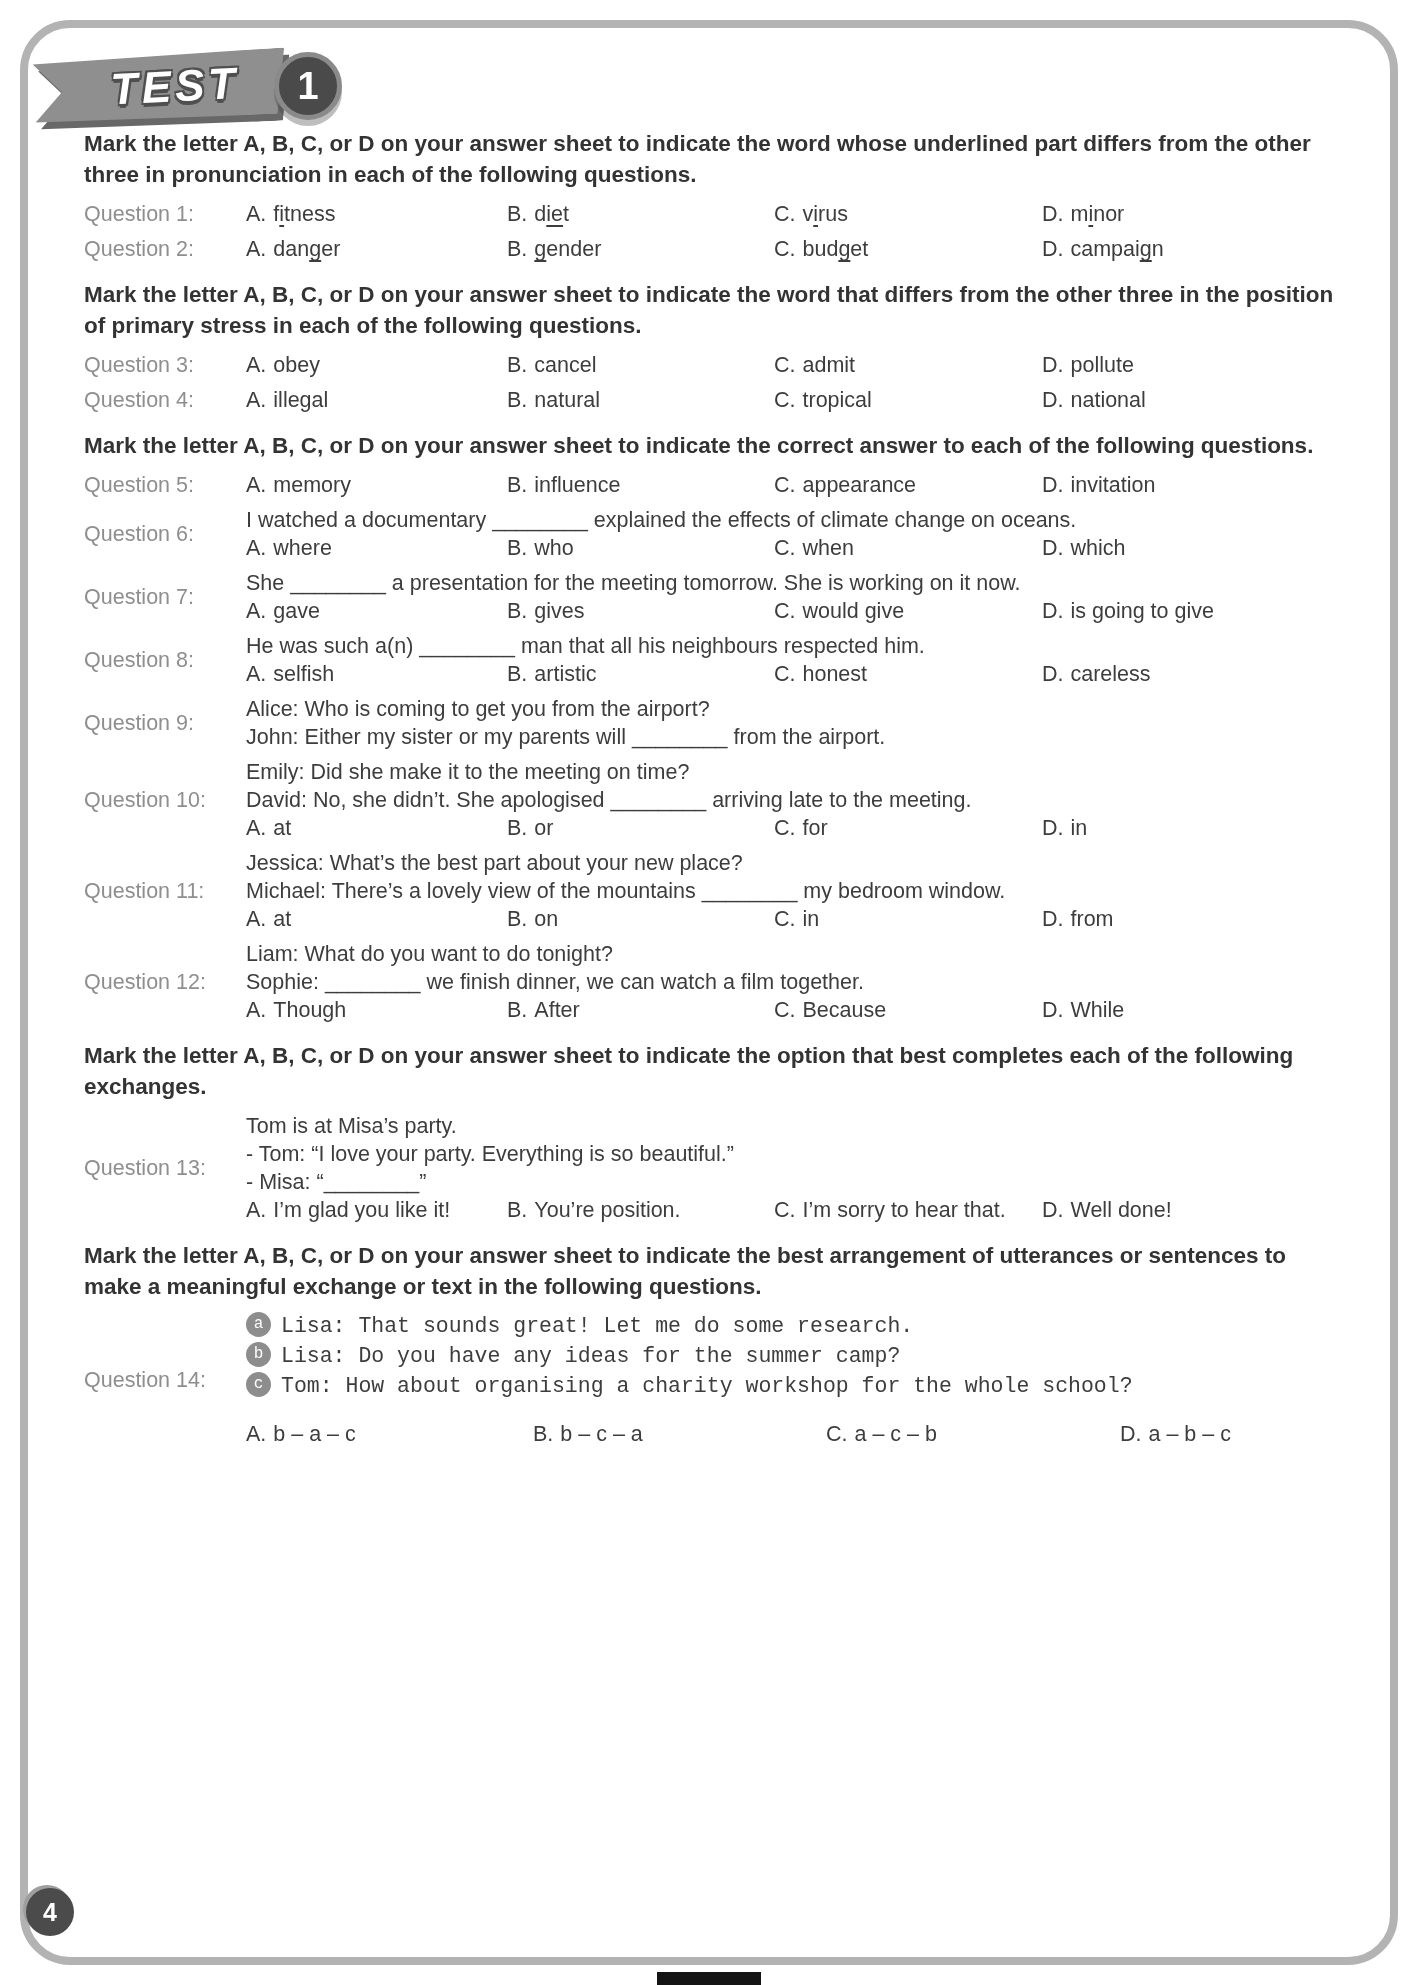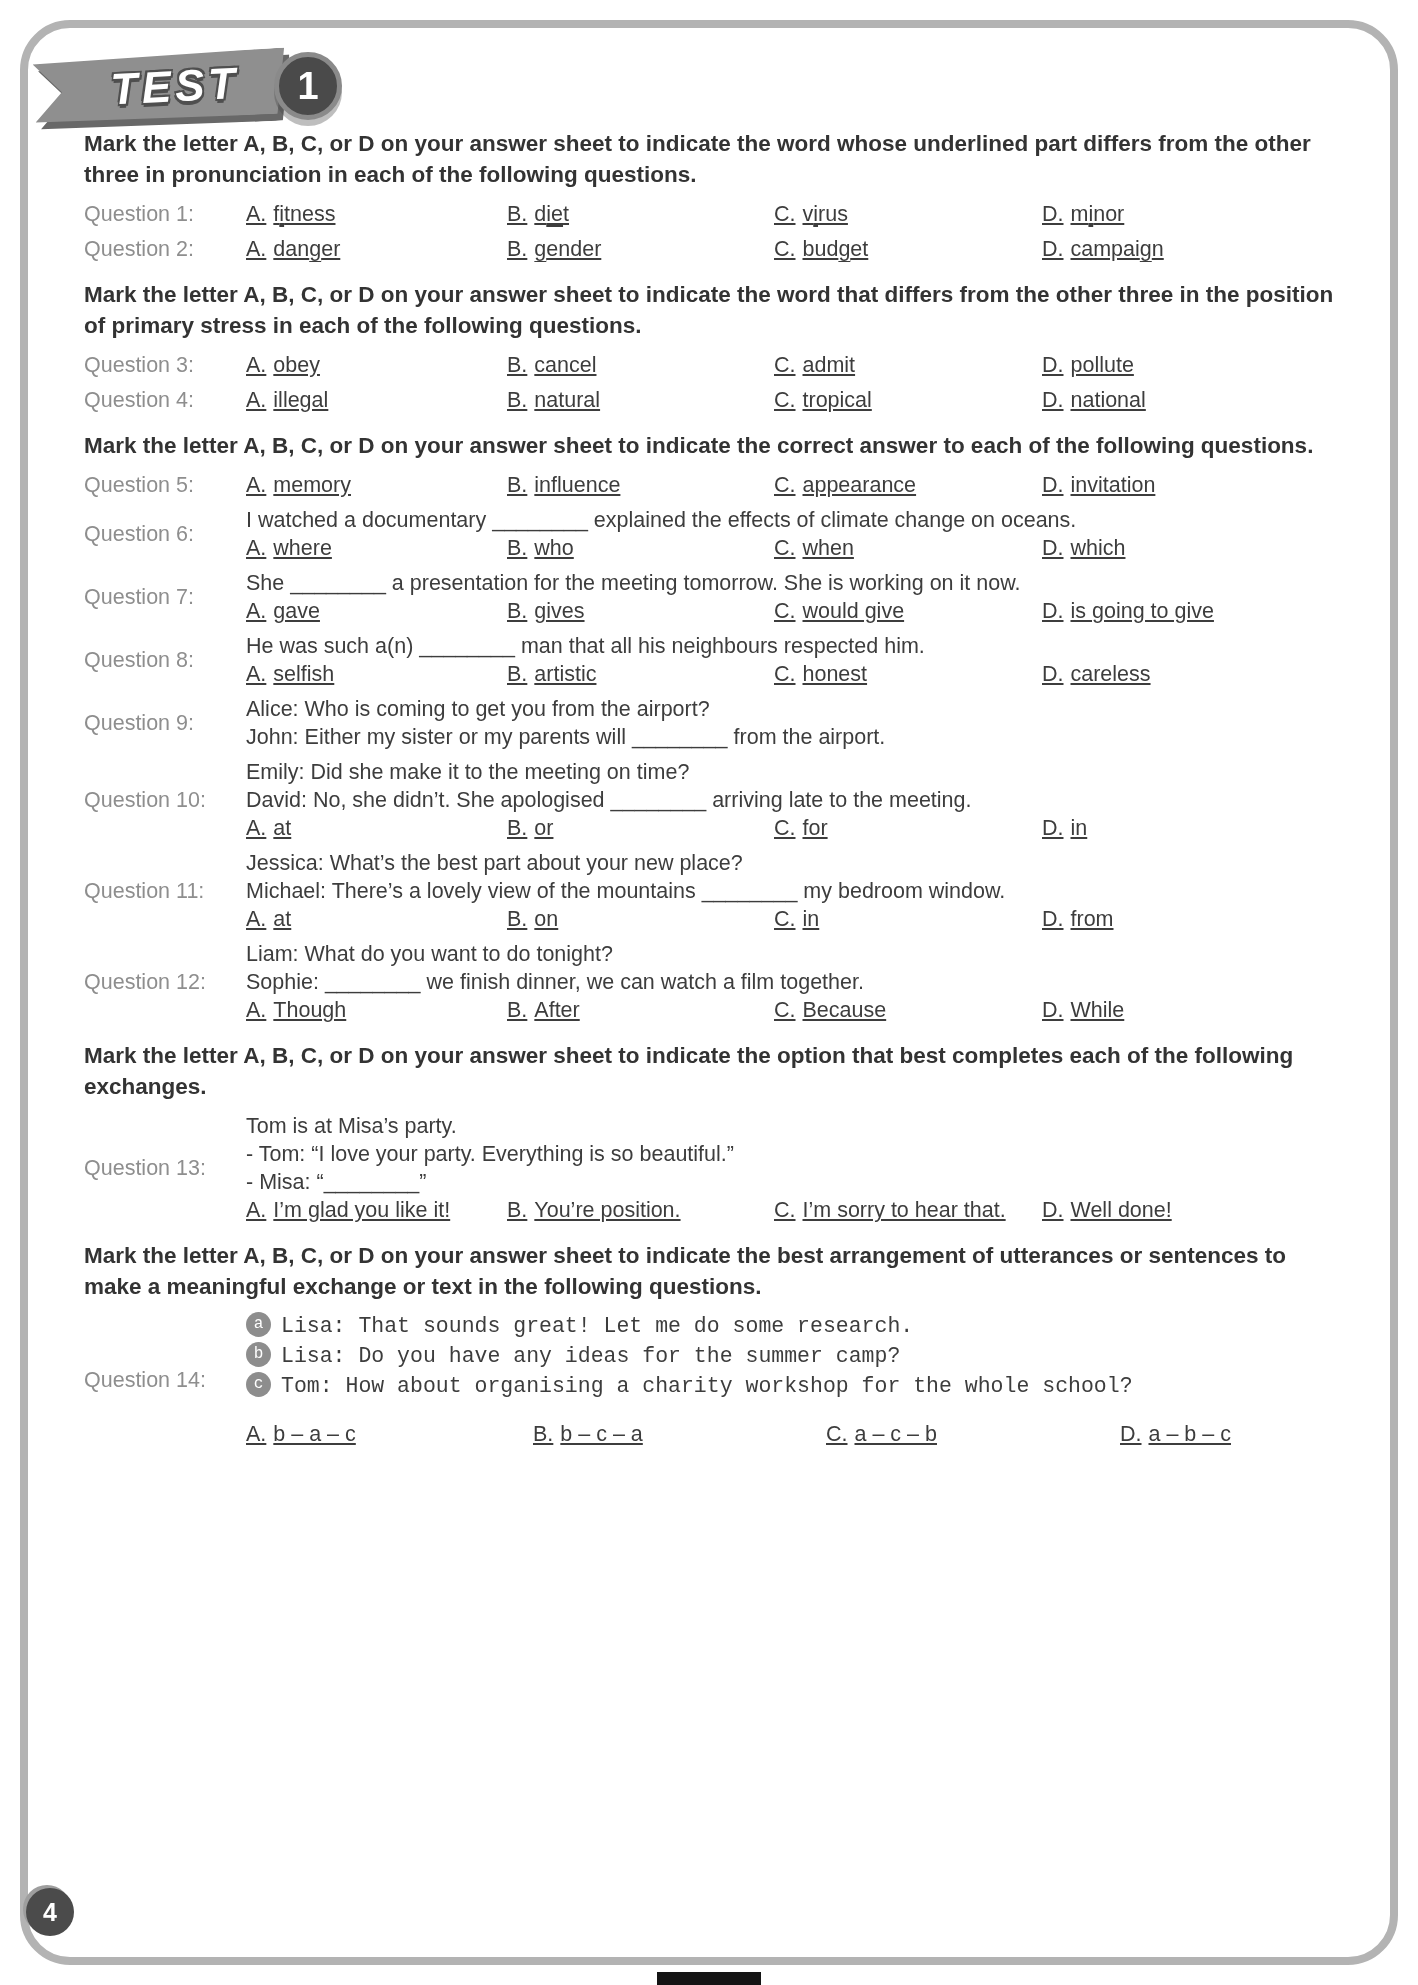--- a/index.html
+++ b/index.html
@@ -35,21 +35,21 @@
   
   .content { position:absolute; left:84px; top:128px; width:1260px; }
   .instr { font-weight:700; font-size:22.5px; line-height:31px; color:#333333; margin:16px 0 10px; }
   .instr.first { margin-top:0; }
   .qrow { display:flex; align-items:center; margin:0 0 7px; font-size:21.5px; line-height:28px; color:#3d3d3d; }
   .qlabel { flex:0 0 162px; color:#8e8e8e; }
   .qbody { flex:1; min-width:0; }
   .stem { margin:0; }
   .opts { display:grid; grid-template-columns:261px 267px 268px 1fr; }
   .opts-gap { margin-top:20px;gap:26px; }
-  .opt { white-space:nowrap;text-decoration:underline; }
+  .opt { white-space:nowrap; }
   .ol { margin-right:7px; }
   .u { text-decoration:underline; text-underline-offset:4px; text-decoration-thickness:2px; }
   .arr-line { margin-bottom:2px;font-family:Liberation Mono, monospace; }
   .badge {
     display:inline-flex; width:25px; height:25px; border-radius:50%; background:#8d8d8d;
     color:#fff; font-size:16px; align-items:center; justify-content:center;
     margin-right:10px; vertical-align:middle; position:relative; top:-2px;
   }
 
   

